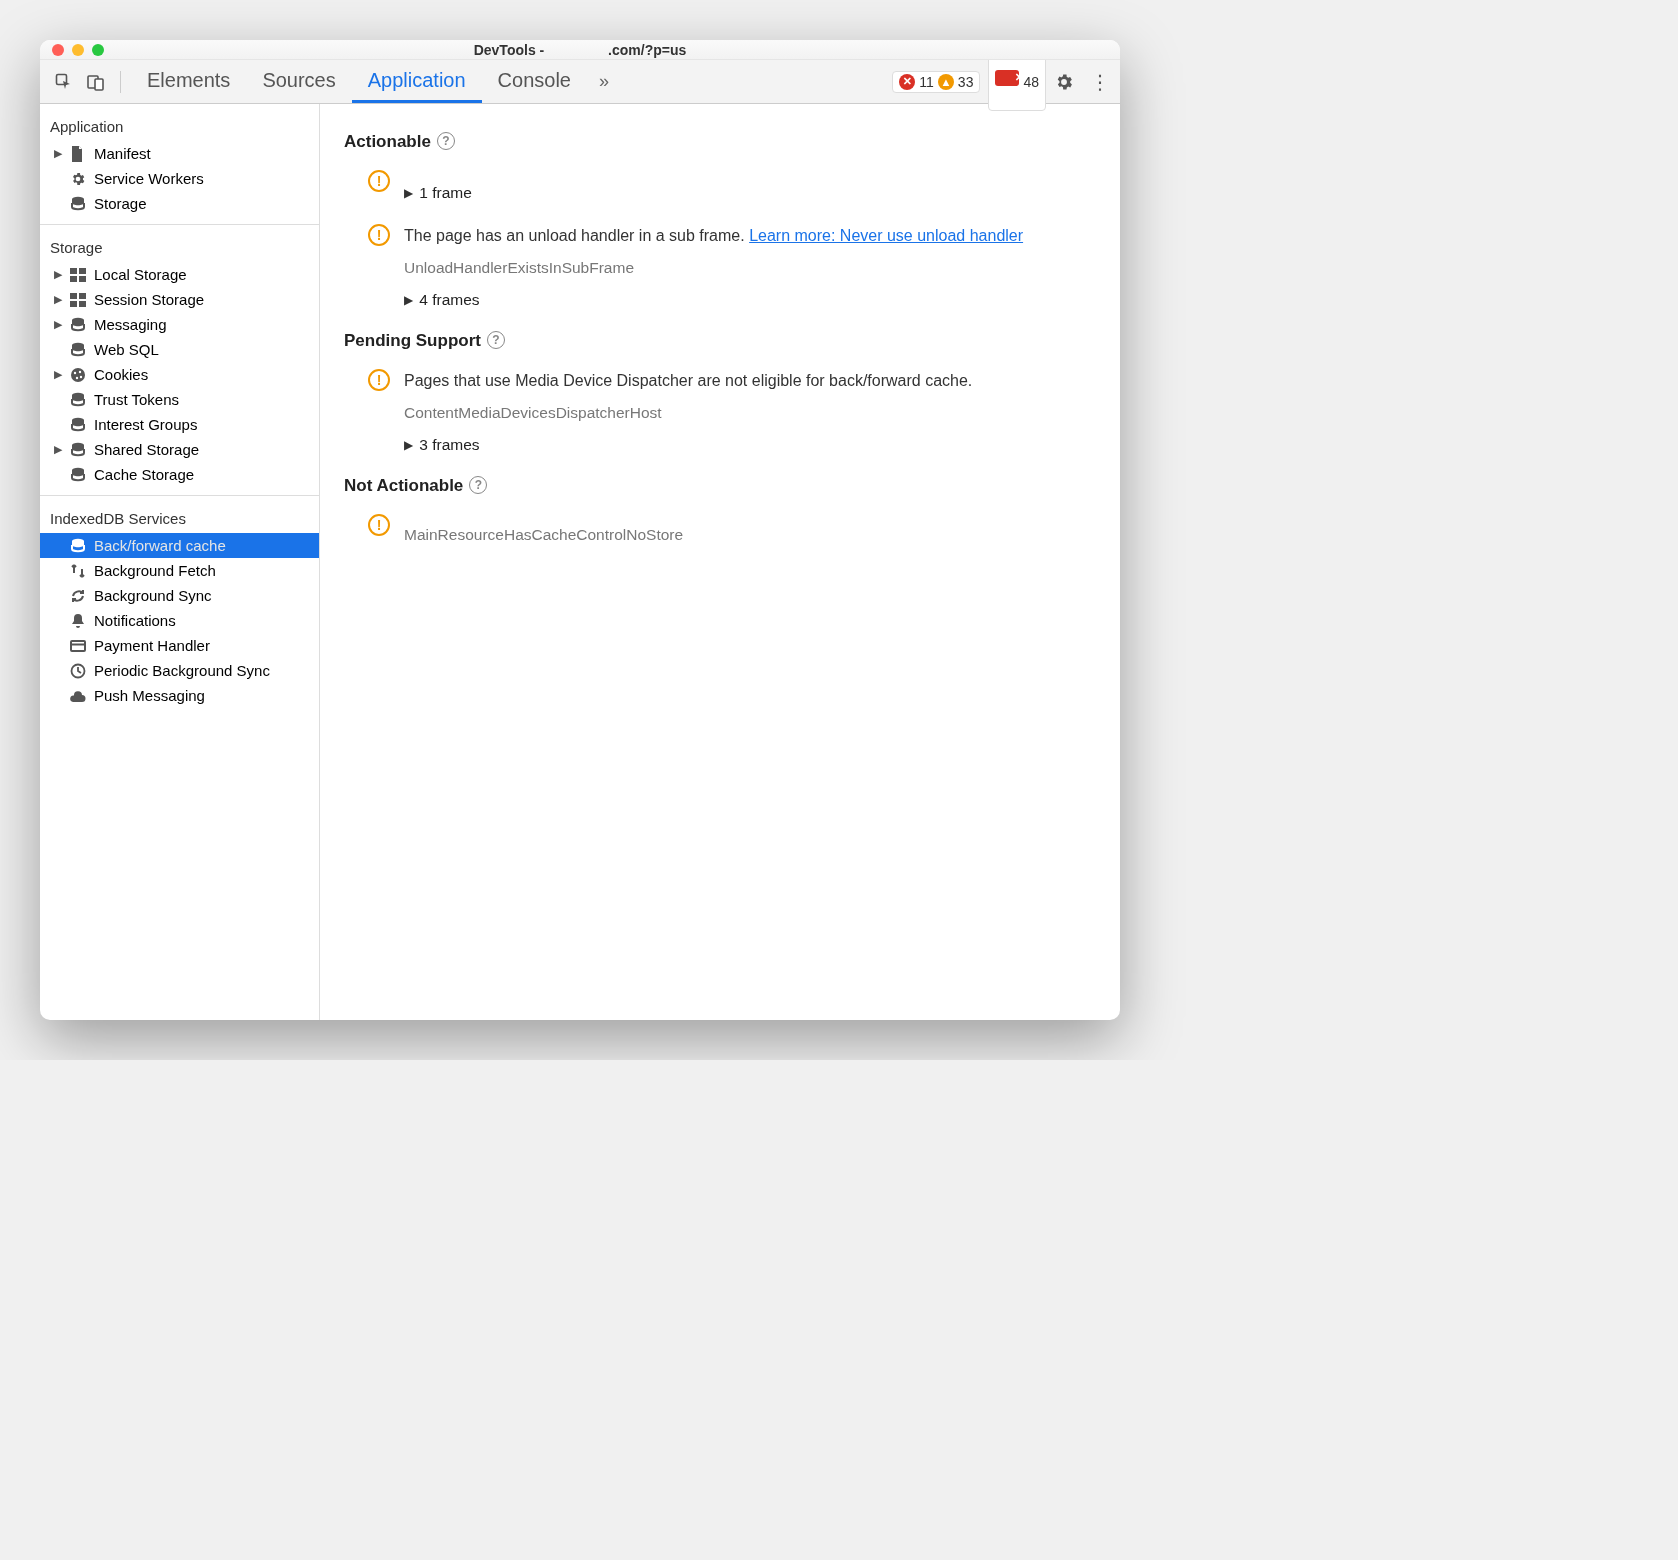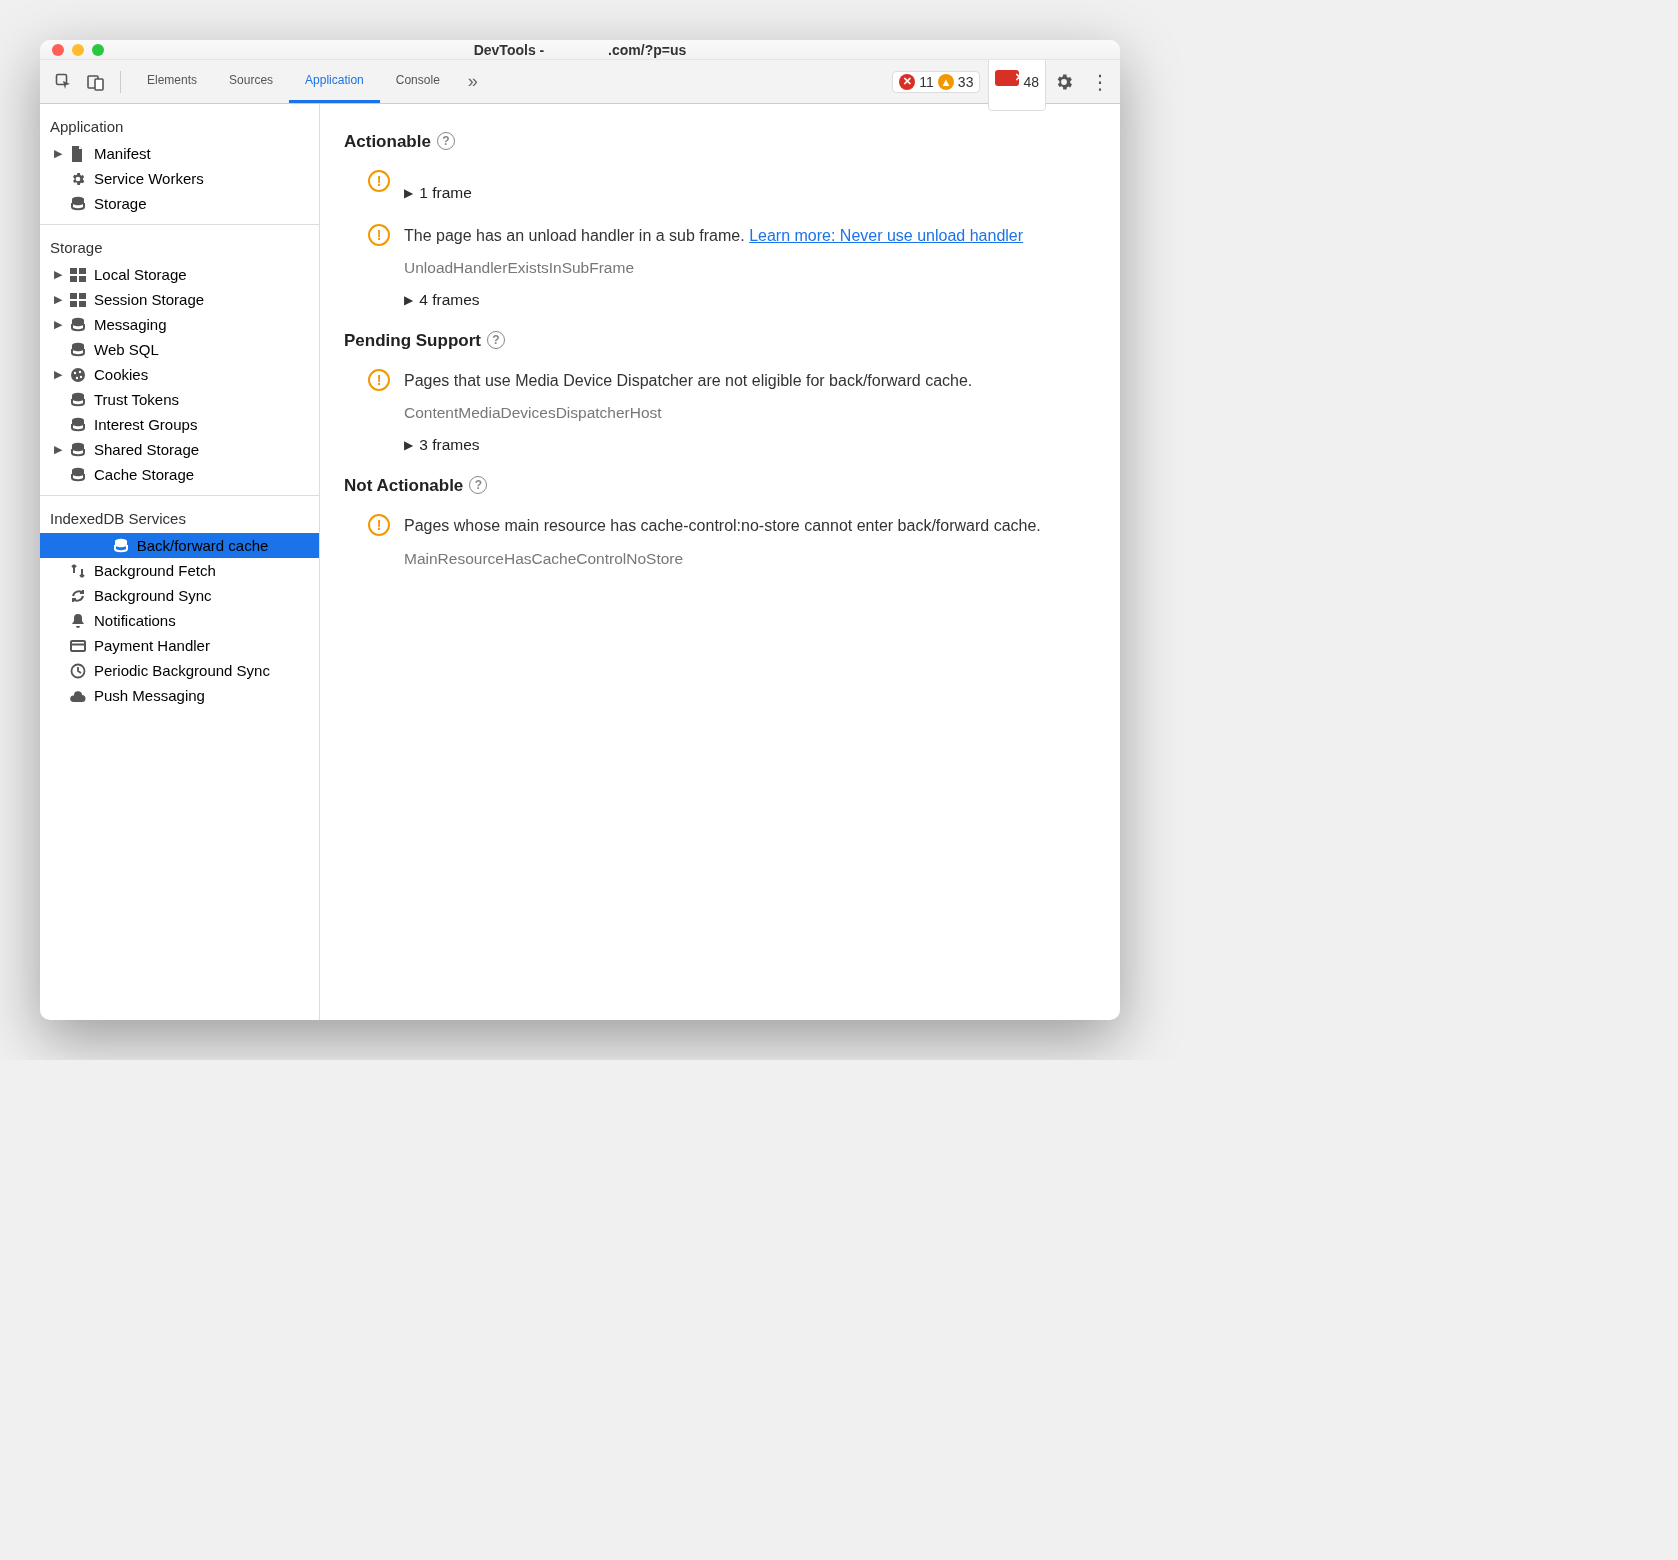--- a/index.html
+++ b/index.html
@@ -8,35 +8,35 @@
 .titlebar { height: 20px; background: linear-gradient(#fafafa,#f2f2f2); display: flex; align-items: center; padding: 0 12px; border-bottom: 1px solid #e5e5e5; position: relative; }
 .traffic { display: flex; gap: 8px; }
 .dot { width: 12px; height: 12px; border-radius: 50%; }
 .dot.red { background: #ff5f57; } .dot.yellow { background: #febc2e; } .dot.green { background: #28c840; }
 .titletext { position: absolute; left: 0; right: 0; text-align: center; font-size: 14px; color: #333; }
 .titletext b { font-weight: 600; }
 .toolbar { height: 44px; background: #f3f3f3; border-bottom: 1px solid #ccc; display: flex; align-items: center; padding: 0 10px; gap: 4px; }
 .tb-btn { width: 28px; height: 28px; display: flex; align-items: center; justify-content: center; color: #555; border-radius:4px; }
 .tb-sep { width: 1px; height: 22px; background: #ccc; margin: 0 6px; }
 .tabs { display: flex; align-items: stretch; height: 100%; }
-.tab { padding: 0 16px; display: flex; align-items: center; font-size: 12px; color: #555; cursor: pointer; border-bottom: 3px solid transparent; }
+.tab { padding: 0 16px; display: flex; align-items: center; font-size: 20px; color: #555; cursor: pointer; border-bottom: 3px solid transparent; }
 .tab.active { color: #1a73e8; border-bottom-color: #1a73e8; }
 .chevrons { color: #666; padding: 0 8px; display:flex; align-items:center; font-size:18px;}
 .badges { margin-left: auto; display: flex; align-items: center; gap: 8px; }
 .badge-group { display: flex; align-items: center; border: 1px solid #ddd; border-radius: 4px; padding: 2px 6px; background:#fff; gap:4px; font-size:14px; color:#333;}
 .ico-circle { width:16px; height:16px; border-radius:50%; display:inline-flex; align-items:center; justify-content:center; color:#fff; font-size:11px; font-weight:bold; }
 .ico-circle.err { background:#d93025; } .ico-circle.warn { background:#f29900; } .ico-square.issue { background:#d93025; width:16px;height:16px; border-radius:3px; display:inline-flex; align-items:center;justify-content:center;color:#fff;font-size:11px;font-weight:bold;}
 .gear { font-size:20px; color:#555; width:28px; text-align:center; }
 .kebab { font-size:20px; color:#555; width:20px; text-align:center; }
 .body { flex: 1; display: flex; overflow: hidden; }
 .sidebar { width: 280px; border-right: 1px solid #ddd; overflow-y: auto; font-size: 15px; }
 .side-section { border-bottom: 1px solid #ddd; padding: 8px 0; }
 .side-heading { padding: 6px 10px; color:#333; font-size:15px; }
 .side-item { display: flex; align-items: center; padding: 4px 8px 4px 14px; gap: 6px; cursor: pointer; white-space: nowrap; overflow:hidden; }
-.side-item.selected { background: #1a73e8; color: #000000; justify-content: center; }
+.side-item.selected { background: #1a73e8; color: #e5e5e5; }
 .side-item.selected .tree-icon { color:#fff; }
 .disclosure { width: 10px; color:#555; font-size:11px; display:inline-block; }
 .side-item.selected .disclosure { color:#fff; }
 .tree-icon { width: 18px; text-align:center; color:#555; font-size:15px; }
 .main { flex: 1; overflow-y: auto; padding: 18px 24px 40px 24px; }
 .sect-title { font-size: 17px; font-weight: 700; color:#222; display:flex; gap:6px; margin: 10px 0 18px 0; }
 .help { width:18px; height:18px; border:1.5px solid #888; border-radius:50%; display:inline-flex;align-items:center;justify-content:center;font-size:12px;color:#888; }
 .issue { display:flex; gap:14px; margin: 14px 0 22px 0; padding-left: 24px;}
 .issue-ico { flex:0 0 22px; }
 .warn-ring { width:22px;height:22px;border:2.5px solid #f29900;border-radius:50%;display:flex;align-items:center;justify-content:center;color:#f29900;font-weight:bold;font-size:14px;}
@@ -374,19 +374,18 @@
       <div class="sect-title">
           <span>Not Actionable</span>
           <span class="help">?</span>
         </div>
 
       <div class="issue">
         <div class="issue-ico">
             <div class="warn-ring">!</div>
           </div>
         <div class="issue-body">
-          <div class="msg">Pages whose main resource has cache-control:no-store cannot enter back/forward cache.</div>
           <div class="code">MainResourceHasCacheControlNoStore</div>
         </div>
       </div>
     </div>
   </div>
 </div>
 
 </body></html>

